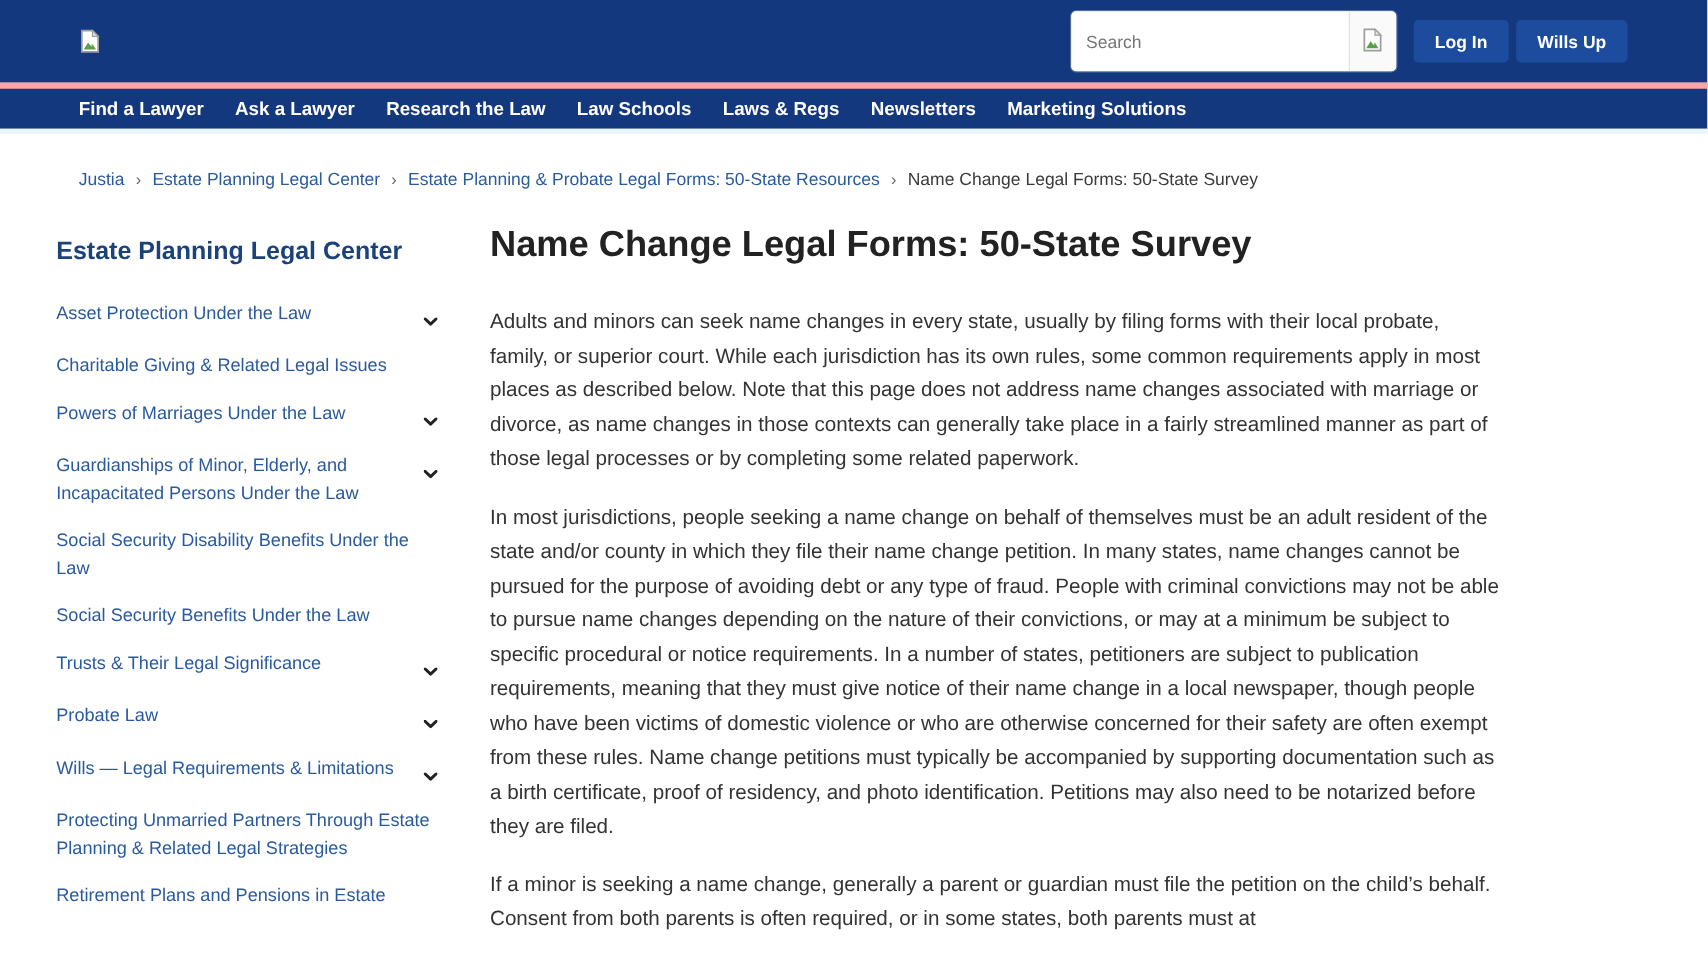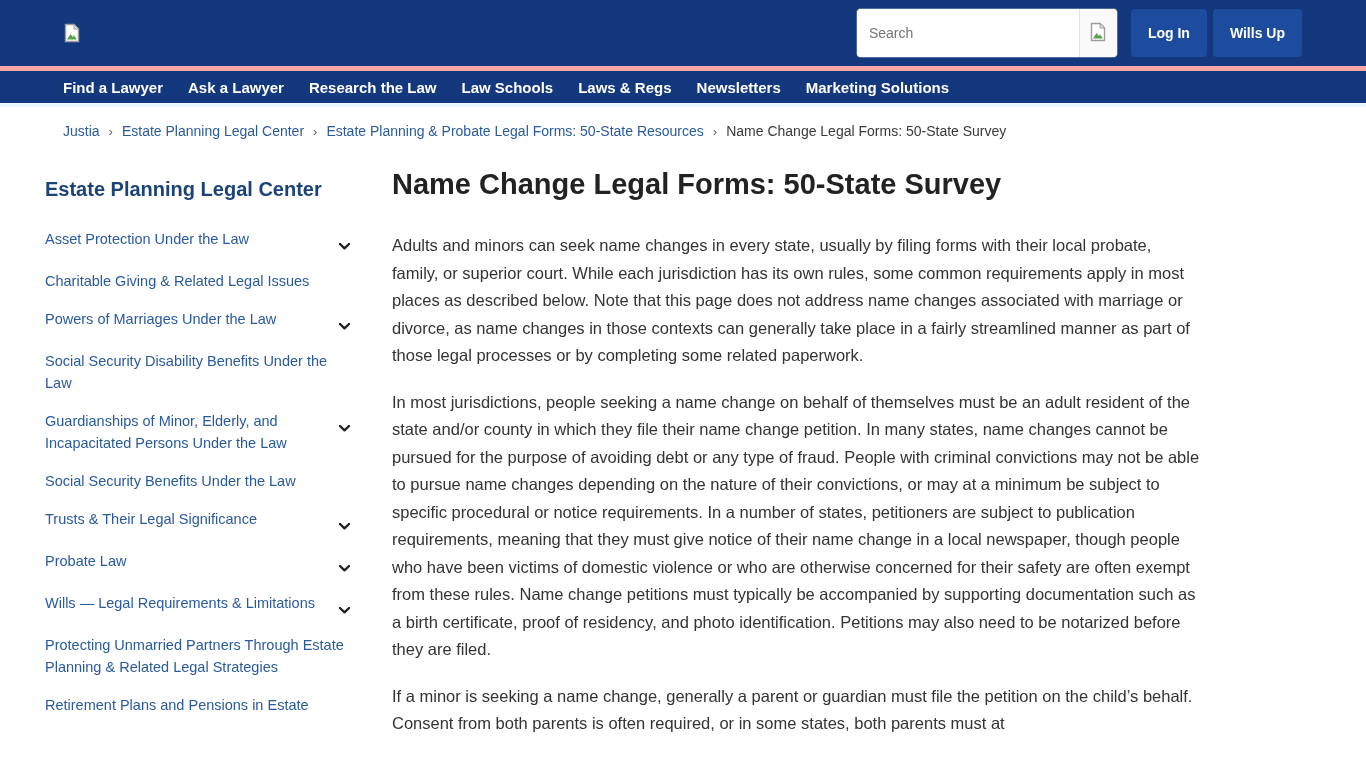--- a/index.html
+++ b/index.html
@@ -11,34 +11,34 @@
   .site-header { background:#14387D; height:66px; display:flex; align-items:center;
     padding:0 64px 0 63px; }
   .logo-wrap { width:22px; height:26px; display:flex; align-items:center; }
   .search-form { margin-left:auto; width:260px; height:48px; background:#ffffff;
     border-radius:4px; display:flex; overflow:hidden; box-shadow:0 0 0 1px rgba(255,255,255,.25); }
   .search-input { flex:1; border:none; outline:none; padding:0 12px; font-size:14px;
     color:#333; font-family:"Liberation Sans", sans-serif; }
   .search-input::placeholder { color:#757575; }
   .search-btn { width:38px; background:#fafafa; border:none; border-left:1px solid #e2e2e2;
     display:flex; align-items:center; justify-content:center; cursor:pointer; }
-  .auth-btn { height:48px; padding:0 17px; margin-left:6px; background:#1D4C9E;
+  .auth-btn { height:34px; padding:0 17px; margin-left:6px; background:#1D4C9E;
     border:none; border-radius:4px; color:#fff; font-weight:700; font-size:14px;
     font-family:"Liberation Sans", sans-serif; cursor:pointer; }
   .auth-btn.first { margin-left:14px; }
 
   
   .main-nav { background:#14387D; border-top:5px solid #fca5a5; height:37px;
     display:flex; align-items:center; gap:25px; padding:0 63px; }
   .nav-link { color:#ffffff; font-weight:700; font-size:15px; text-decoration:none;
     cursor:pointer; white-space:nowrap; }
   .nav-accent { height:4px; background:#EAF6FB; }
 
   
-  .breadcrumb { padding:16px 40px 13px 63px; font-size:14px; color:#444;
+  .breadcrumb { padding:28px 40px 13px 63px; font-size:14px; color:#444;
     display:flex; align-items:center; flex-wrap:wrap; }
   .crumb-link { color:#2A5A9E; text-decoration:none; cursor:pointer; }
   .crumb-sep { color:#666; margin:0 9px; font-size:13px; }
   .crumb-current { color:#3a3a3a; }
 
   
   .content { display:flex; padding:14px 45px 0 45px; align-items:flex-start; }
   .sidebar { width:305px; flex:none; }
   .sidebar-title { color:#1B4379; font-size:20px; font-weight:700; line-height:26px;
     margin:10px 0 26px; }
@@ -120,27 +120,27 @@
         <li class="sidebar-item">
           <a class="lbl">Charitable Giving &amp; Related Legal Issues</a>
         </li>
         <li class="sidebar-item">
           <a class="lbl">Powers of Marriages Under the Law</a>
           <span class="chev"><svg width="11" height="7" viewBox="0 0 11 7">
               <path d="M1 1l4.5 4.3L10 1" stroke="#222" stroke-width="2.4" fill="none" stroke-linecap="round" stroke-linejoin="round"></path>
             </svg></span>
         </li>
         <li class="sidebar-item">
-          <a class="lbl">Social Security Disability Benefits Under the Law</a>
-        </li>
-        <li class="sidebar-item">
           <a class="lbl">Guardianships of Minor, Elderly, and Incapacitated Persons Under the Law</a>
           <span class="chev"><svg width="11" height="7" viewBox="0 0 11 7">
               <path d="M1 1l4.5 4.3L10 1" stroke="#222" stroke-width="2.4" fill="none" stroke-linecap="round" stroke-linejoin="round"></path>
             </svg></span>
+        </li>
+        <li class="sidebar-item">
+          <a class="lbl">Social Security Disability Benefits Under the Law</a>
         </li>
         <li class="sidebar-item">
           <a class="lbl">Social Security Benefits Under the Law</a>
         </li>
         <li class="sidebar-item">
           <a class="lbl">Trusts &amp; Their Legal Significance</a>
           <span class="chev"><svg width="11" height="7" viewBox="0 0 11 7">
               <path d="M1 1l4.5 4.3L10 1" stroke="#222" stroke-width="2.4" fill="none" stroke-linecap="round" stroke-linejoin="round"></path>
             </svg></span>
         </li>

